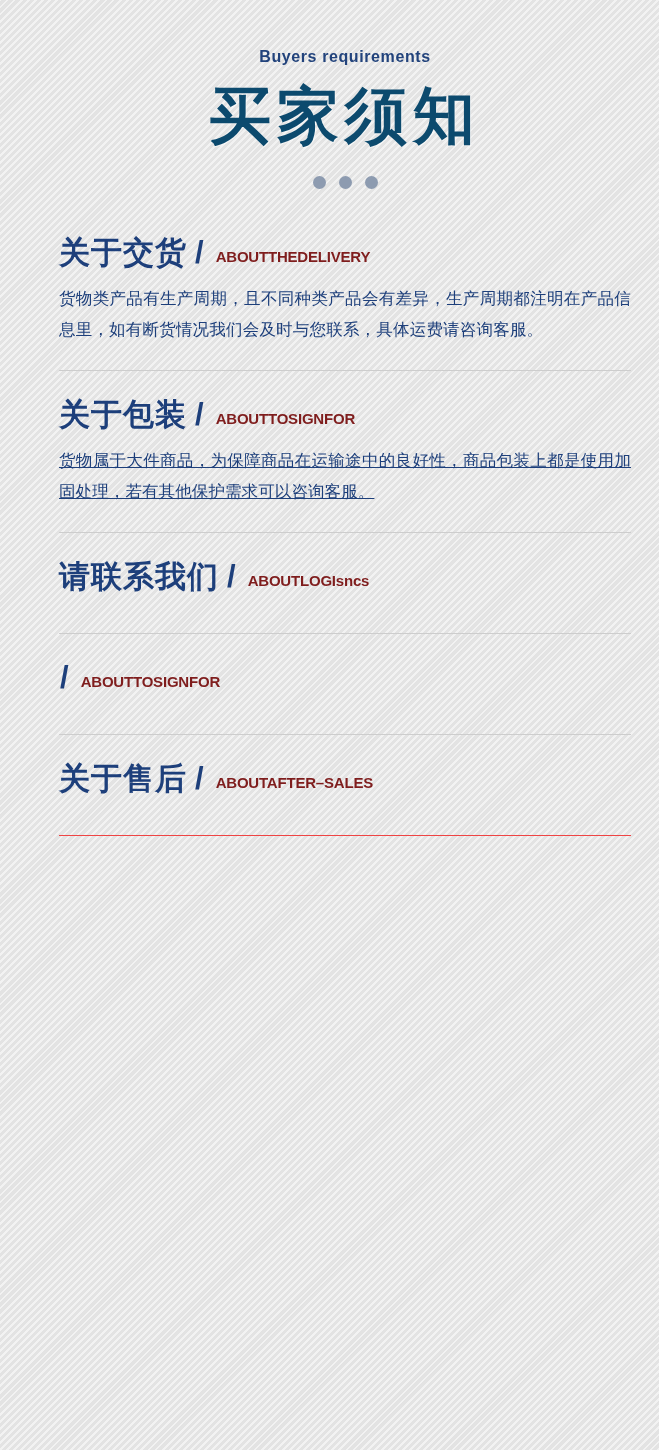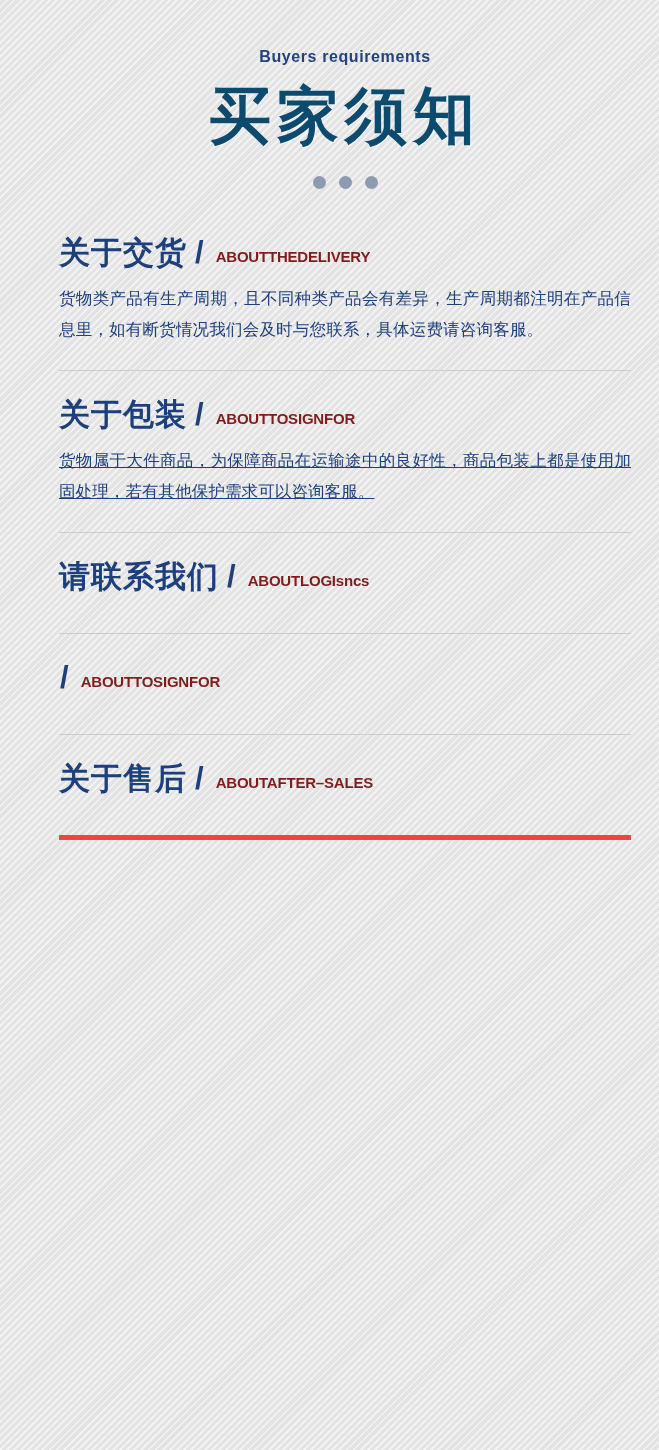--- a/index.html
+++ b/index.html
@@ -70,21 +70,21 @@
   .sections {
     margin-top: 46px;
     padding: 0 28px;
   }
   .section {
     padding: 0 0 26px 0;
     border-bottom: 1px solid #cdcdcd;
     margin-bottom: 26px;
   }
   .section:last-child {
-    border-bottom: 5px solid #ef4444;
+    border-bottom: 1px solid #ef4444;
   }
   .section-head {
     display: flex;
     align-items: baseline;
     margin-bottom: 12px;
     gap: 7px;
   }
   .cn-title {
     font-size: 31px;
     font-weight: bold;

